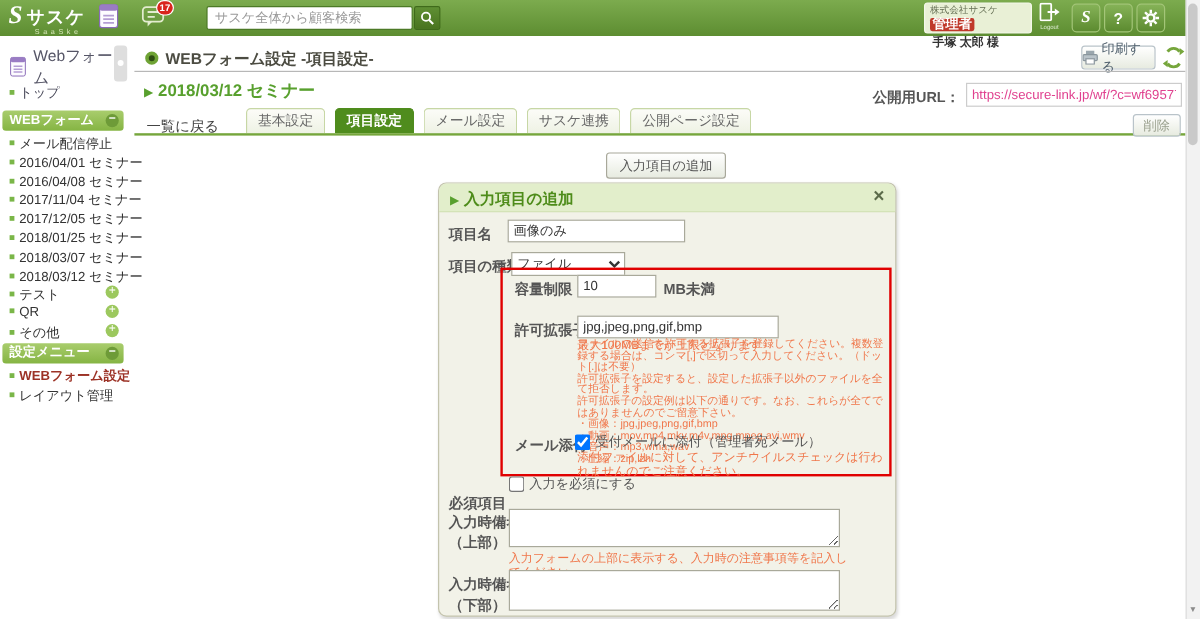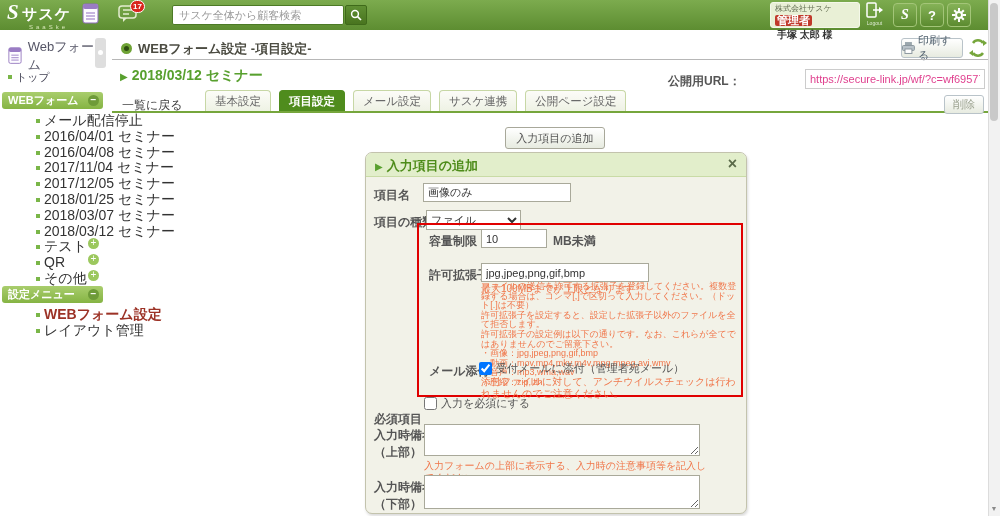--- a/index.html
+++ b/index.html
@@ -52,38 +52,38 @@
   .collapse-handle { position:absolute; left:95px; top:8px; width:11px; height:30px; background:#dedede;
                      border-radius:3px; cursor:pointer; }
   .collapse-handle:after { content:""; position:absolute; left:3px; top:12px; width:5px; height:5px;
                            border-radius:50%; background:#fff; }
   .sb-top { position:absolute; left:8px; top:40px; font-size:11px; color:#445; cursor:pointer; }
   .sb-sec { position:absolute; left:2px; width:101px; height:17px; border-radius:3px;
             background:linear-gradient(#a9cd6d,#85b443); color:#fff; font-weight:bold; font-size:11px;
             line-height:17px; padding-left:6px; }
   .sb-minus { position:absolute; right:4px; top:3px; width:11px; height:11px; border-radius:50%;
               background:#6e9b38; color:#fff; font-size:10px; line-height:9px; text-align:center; cursor:pointer; }
-  .sb-item { position:absolute; left:8px; height:15px; font-size:14px; color:#333; white-space:nowrap; cursor:pointer;margin-left:28px; }
+  .sb-item { position:absolute; left:8px; height:15px; font-size:11px; color:#333; white-space:nowrap; cursor:pointer; }
   .bullet { display:inline-block; width:4px; height:4px; background:#7ab648; margin-right:4px; vertical-align:2px; }
   .plus-ico { position:absolute; width:11px; height:11px; border-radius:50%; background:#9cc85e; color:#fff;
               font-size:10px; line-height:10px; text-align:center; left:88px; cursor:pointer; }
   .sb-item.current { color:#9c3226; font-weight:bold; }
 
   
   .title-ico { position:absolute; left:121px; top:43px; width:11px; height:11px; border:3px solid #6fa335;
                border-radius:50%; background:#2e4d12; }
   .page-title { position:absolute; left:138px; top:40px; font-size:13px; font-weight:bold; color:#4c4c42; }
   .btn { border:1px solid #b9c3c9; border-radius:3px; background:linear-gradient(#ffffff,#e7ebe0);
          font-size:11px; color:#50606d; cursor:pointer; display:flex; align-items:center; justify-content:center; gap:3px; }
   .btn-print { position:absolute; left:901px; top:38px; width:62px; height:20px; }
   .sync-ico { position:absolute; left:968px; top:38px; width:20px; height:20px; cursor:pointer; }
   .divider { position:absolute; left:112px; top:59px; width:876px; border-top:1px solid #b7b7b7; }
   .form-title { position:absolute; left:120px; top:67px; font-size:14px; font-weight:bold; color:#58a02e; }
   .tri { color:#58a02e; font-size:10px; margin-right:4px; }
-  .url-label { position:absolute; left:668px; top:73px; width:100px; text-align:left; font-size:12px;
+  .url-label { position:absolute; left:700px; top:73px; width:100px; text-align:right; font-size:12px;
                font-weight:bold; color:#555; }
   .url-input { position:absolute; left:805px; top:69px; width:180px; height:20px; border:1px solid #ccc;
                padding:0 4px; font-size:11px; color:#e0418f; background:#fff; }
 
   
   .back-link { position:absolute; left:122px; top:97px; font-size:12px; color:#444; cursor:pointer; }
   .tabs { position:absolute; left:205px; top:90px; display:flex; gap:8px; }
   .tab { height:21px; line-height:21px; padding:0 9px; font-size:11.5px; color:#666; cursor:pointer;
          border:1px solid #c7d7a5; border-bottom:none; border-radius:4px 4px 0 0;
          background:linear-gradient(#fcfcf8,#eef2e4); }

